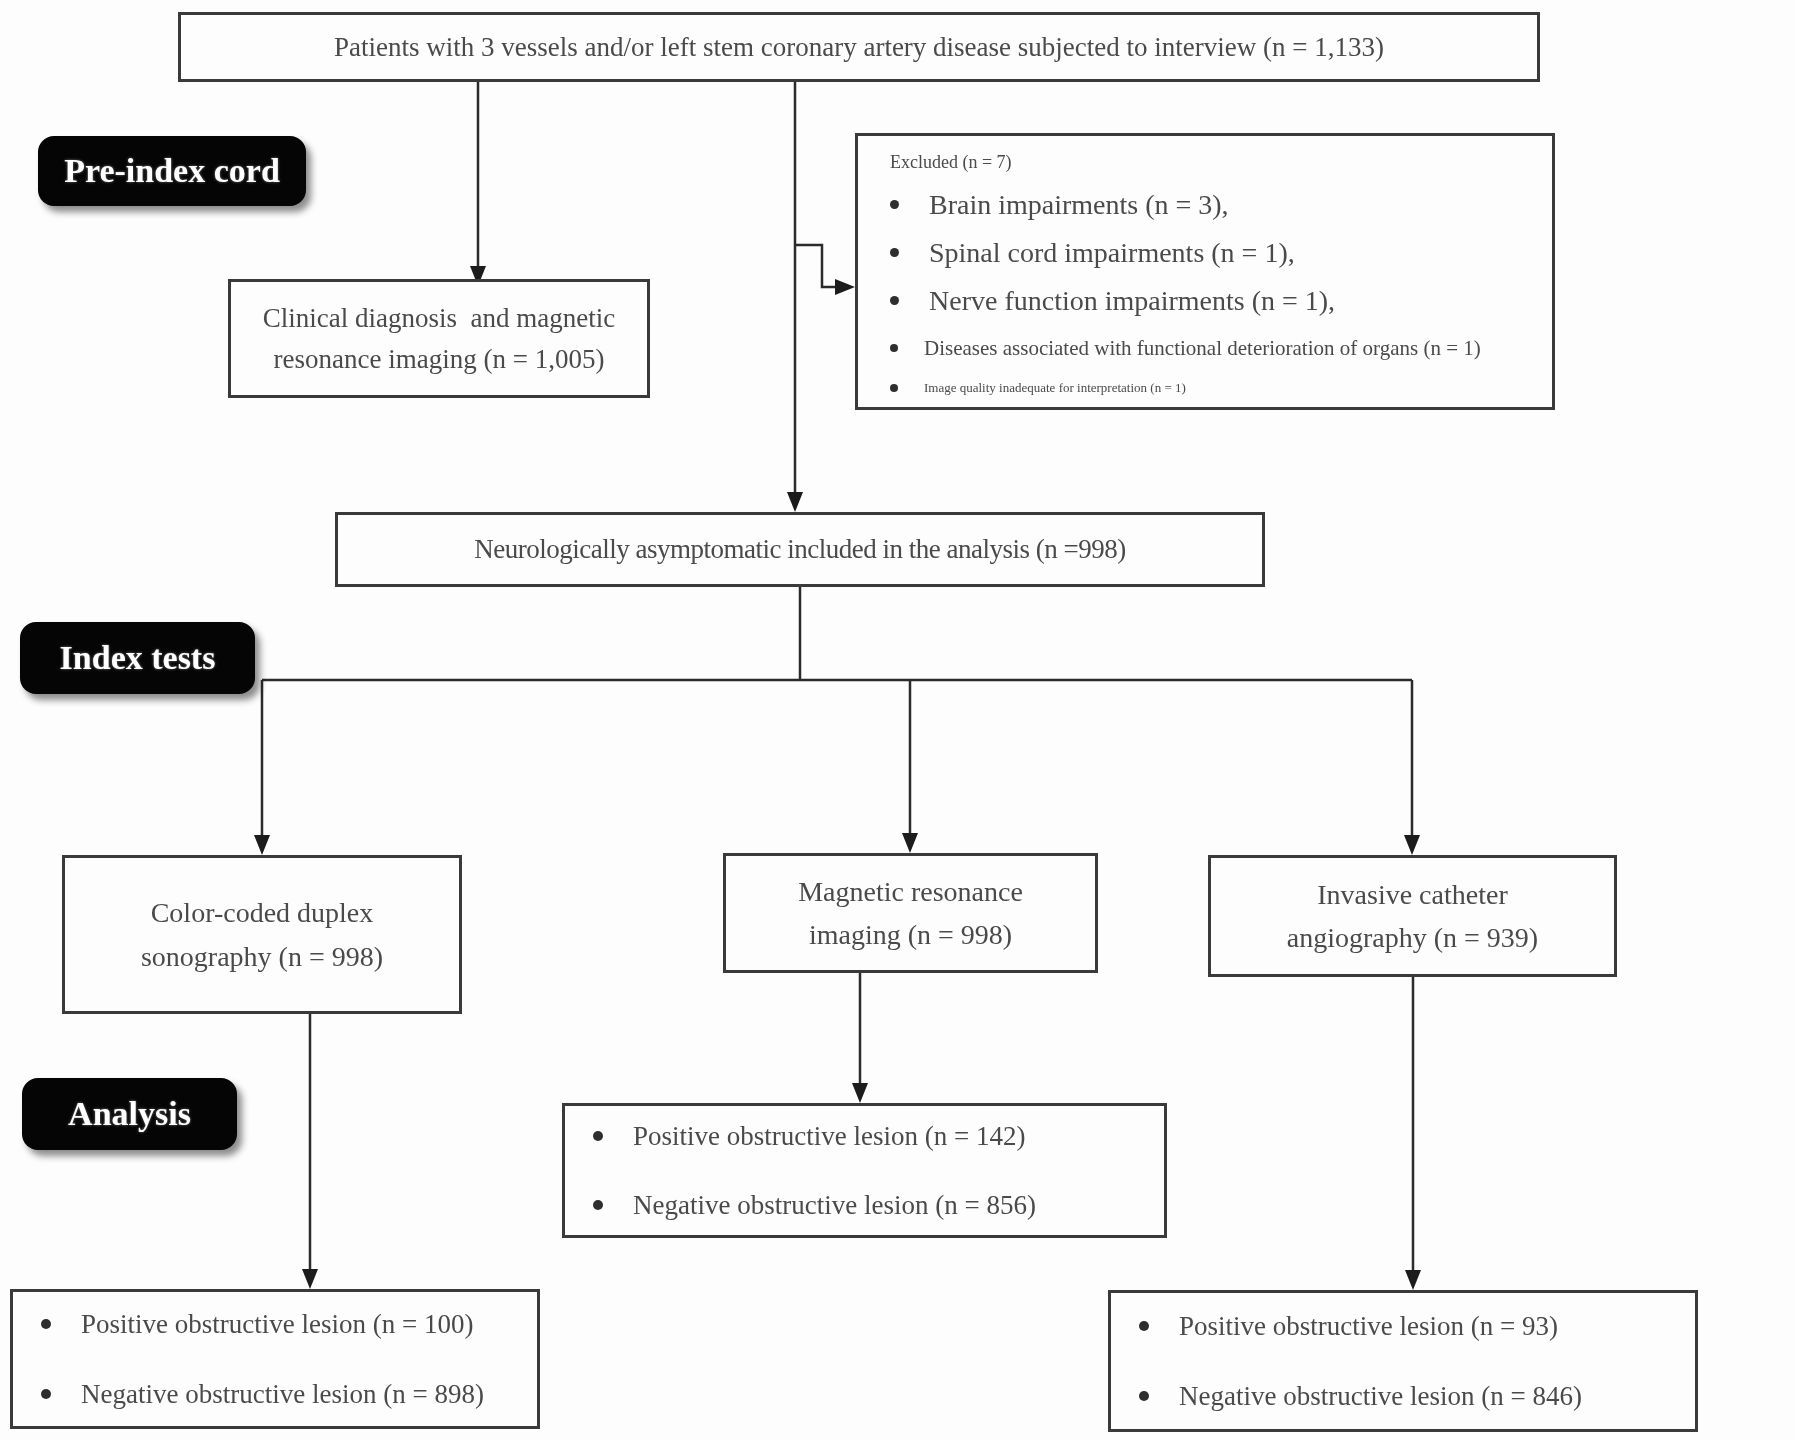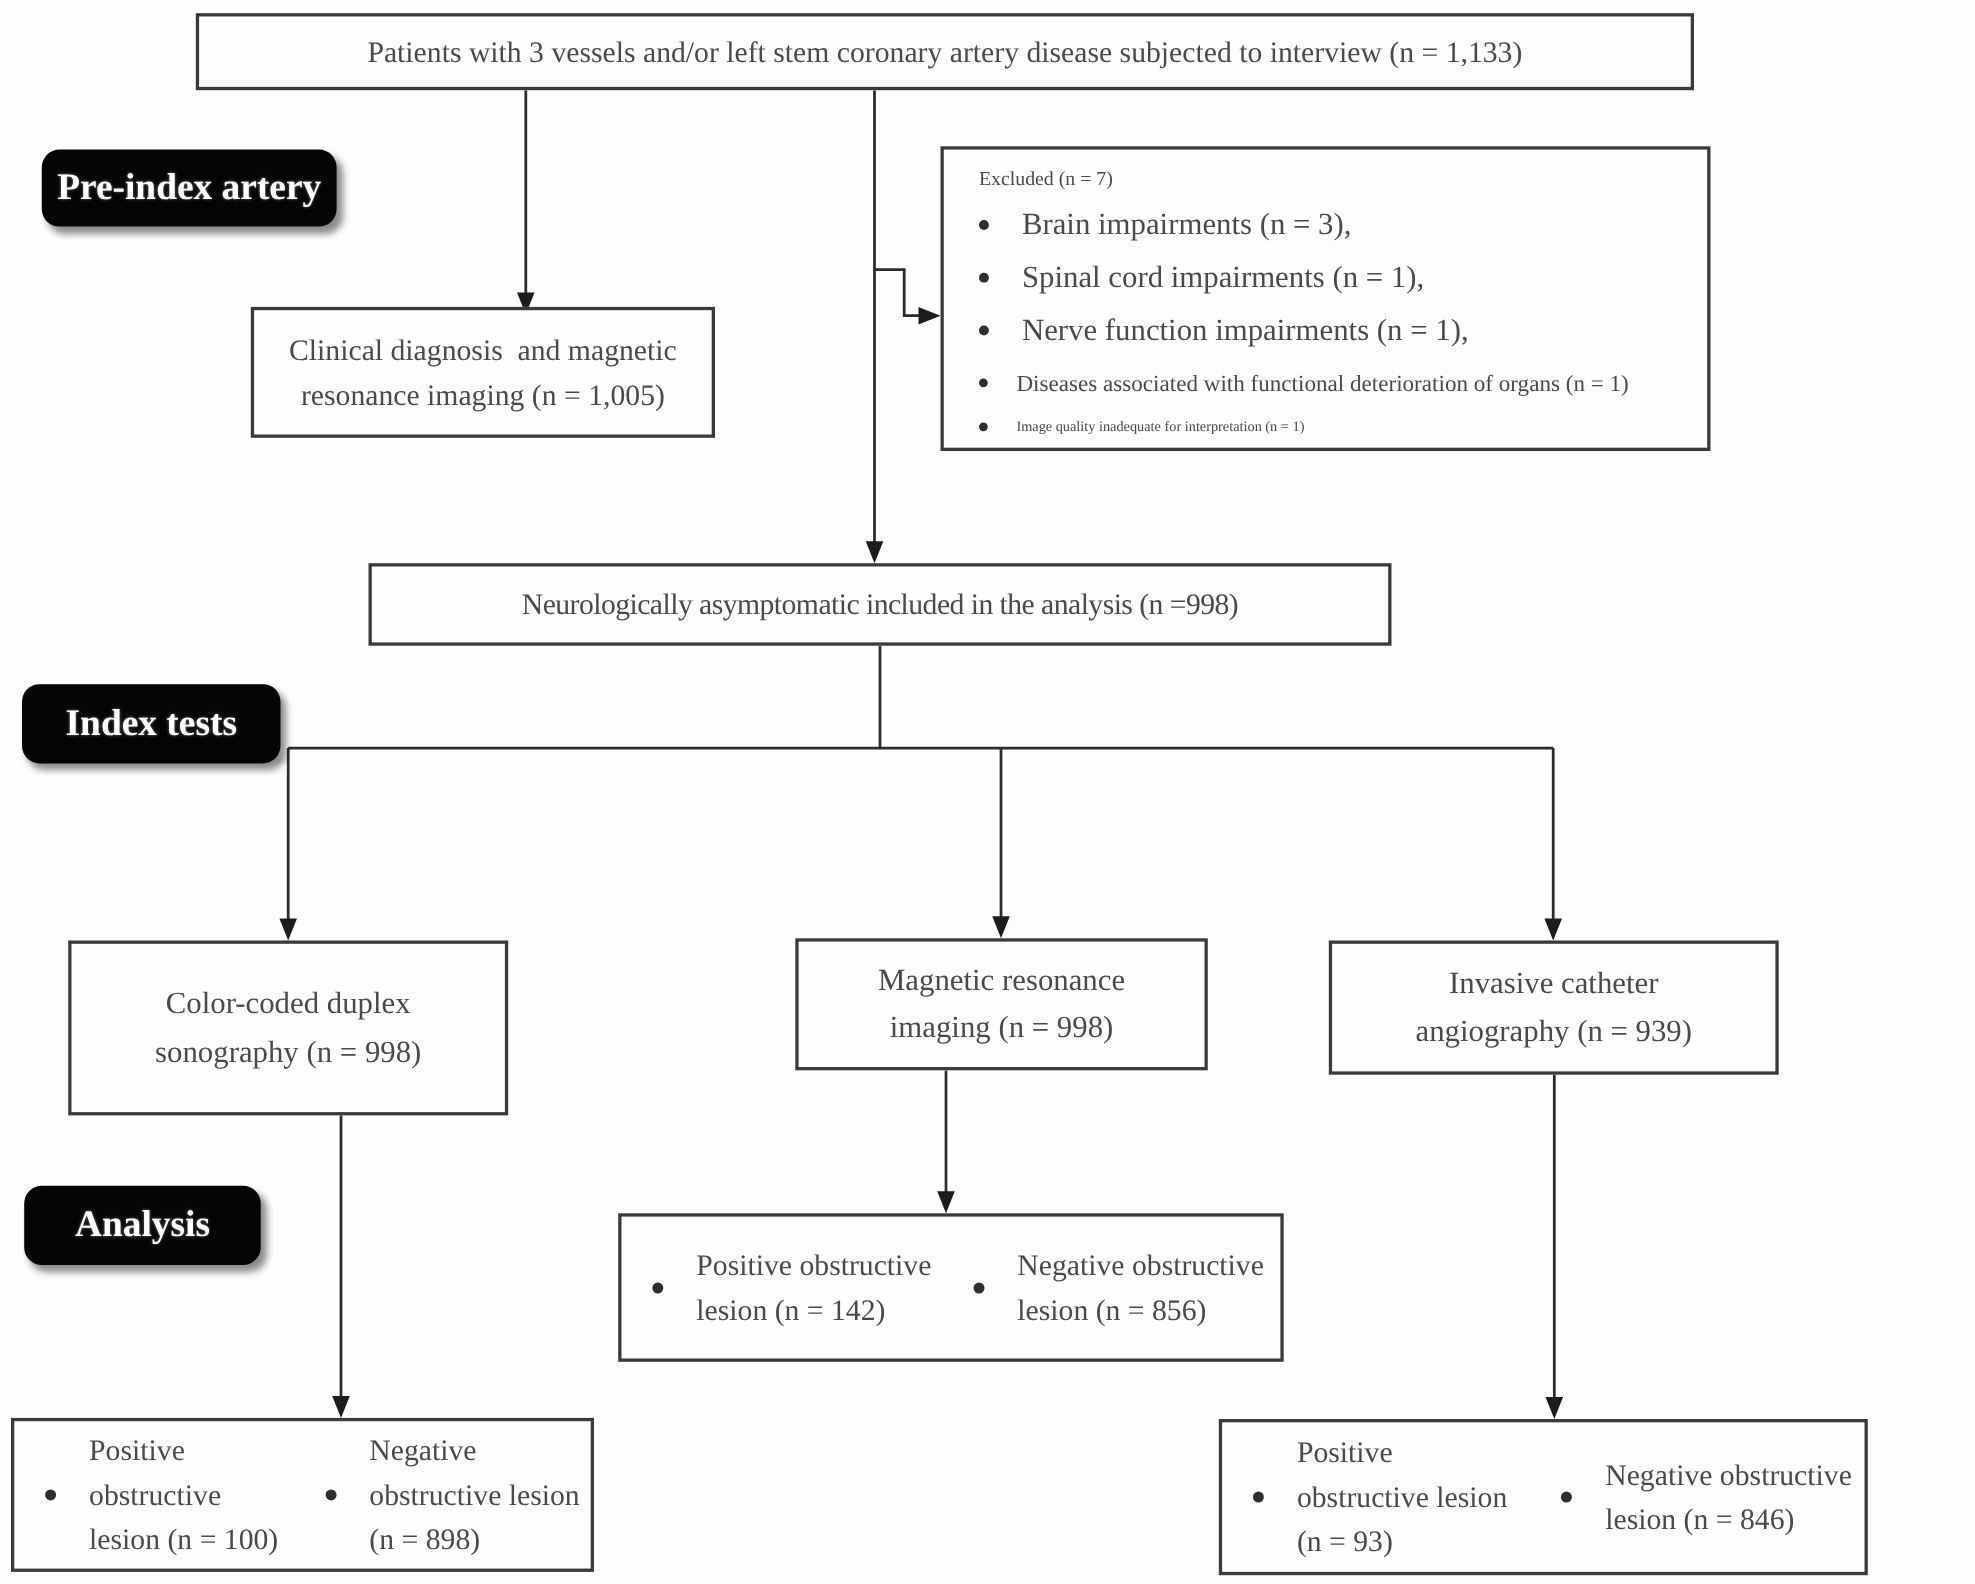--- a/index.html
+++ b/index.html
@@ -37,21 +37,21 @@
     display: flex;
     align-items: center;
     justify-content: center;
     font-weight: bold;
     font-size: 34px;
     box-shadow: 5px 6px 7px rgba(0,0,0,0.45);
     text-shadow: 0 0 3px rgba(255,255,255,0.45);
   }
   .bullets {
     display: flex;
-    flex-direction: row;
+    flex-direction: column;
     justify-content: center;
     height: 100%;
     padding: 6px 10px 6px 28px;
     gap: 29px;
   }
   .bullet-row { display: flex; align-items: center; }
   .dot {
     width: 10px; height: 10px; border-radius: 50%;
     background: #2e2e2e; flex: none; margin-right: 30px;
   }
@@ -114,21 +114,21 @@
       <polygon points="852,1083 868,1083 860,1103"></polygon>
       <polygon points="1405,1270 1421,1270 1413,1290"></polygon>
     </g>
   </svg>
 
   <div class="box center" style="left:178px; top:12px; width:1362px; height:70px;">
     <span class="t-lg">Patients with 3 vessels and/or left stem coronary artery disease subjected to interview (n = 1,133)</span>
   </div>
 
   <div class="stage-label" style="left:38px; top:136px; width:268px; height:70px;">
-    <span>Pre-index artery</span>
+    <span>Pre-index cord</span>
   </div>
 
   <div class="box center" style="left:228px; top:279px; width:422px; height:119px;">
     <span class="t-lg">Clinical diagnosis  and magnetic</span>
     <span class="t-lg">resonance imaging (n = 1,005)</span>
   </div>
 
   <div class="box excluded-pad" style="left:855px; top:133px; width:700px; height:277px;">
     <div class="excluded-title">Excluded (n = 7)</div>
     <div class="bullet-row row-l">

